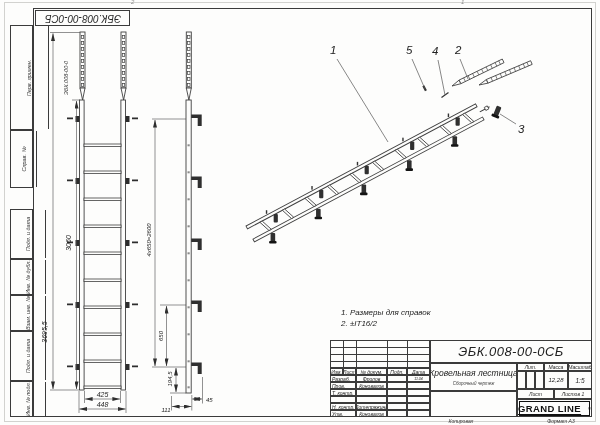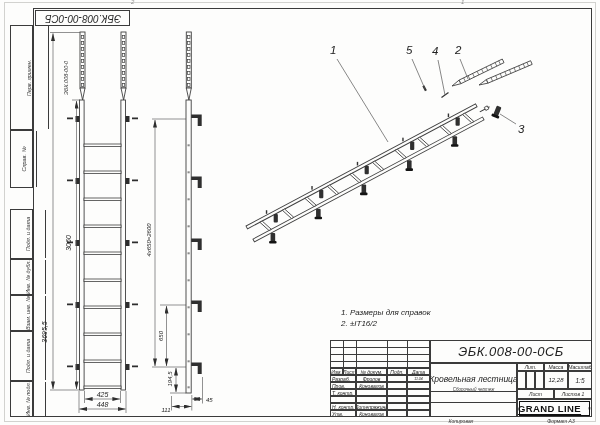--- a/index.html
+++ b/index.html
@@ -346,21 +346,21 @@
     <div class="tc" style="left:0;top:63px;width:26px;height:7px;justify-content:flex-start;padding-left:1px;">Н. контр.</div>
     <div class="tc" style="left:26px;top:63px;width:31px;height:7px;">Дотепряжина</div>
     <div class="tc" style="left:57px;top:63px;width:20px;height:7px;"></div>
     <div class="tc" style="left:77px;top:63px;width:23px;height:7px;"></div>
     <div class="tc" style="left:0;top:70px;width:26px;height:7px;justify-content:flex-start;padding-left:1px;">Утв.</div>
     <div class="tc" style="left:26px;top:70px;width:31px;height:7px;">Коновалов</div>
     <div class="tc" style="left:57px;top:70px;width:20px;height:7px;"></div>
     <div class="tc" style="left:77px;top:70px;width:23px;height:7px;"></div>
 
     <div class="tc" style="left:100px;top:0;width:162px;height:23px;font:italic 13px 'Liberation Sans',sans-serif;letter-spacing:.5px;">ЭБК.008-00-0СБ</div>
-    <div class="tc" style="left:100px;top:23px;width:87px;height:40px;flex-direction:column;justify-content:center;">
+    <div class="tc" style="left:100px;top:23px;width:87px;height:28px;flex-direction:column;justify-content:center;">
       <div style="font:italic 8.5px 'Liberation Sans',sans-serif;">Кровельная лестница</div>
       <div style="font:italic 4.5px 'Liberation Sans',sans-serif;color:#444;margin-top:3px;">Сборочный чертеж</div>
     </div>
     <div class="tc" style="left:100px;top:51px;width:87px;height:26px;"></div>
     <div class="tc" style="left:187px;top:23px;width:27px;height:8px;">Лит.</div>
     <div class="tc" style="left:214px;top:23px;width:24px;height:8px;">Масса</div>
     <div class="tc" style="left:238px;top:23px;width:24px;height:8px;">Масштаб</div>
     <div class="tc" style="left:187px;top:31px;width:9px;height:18px;"></div>
     <div class="tc" style="left:196px;top:31px;width:9px;height:18px;"></div>
     <div class="tc" style="left:205px;top:31px;width:9px;height:18px;"></div>

